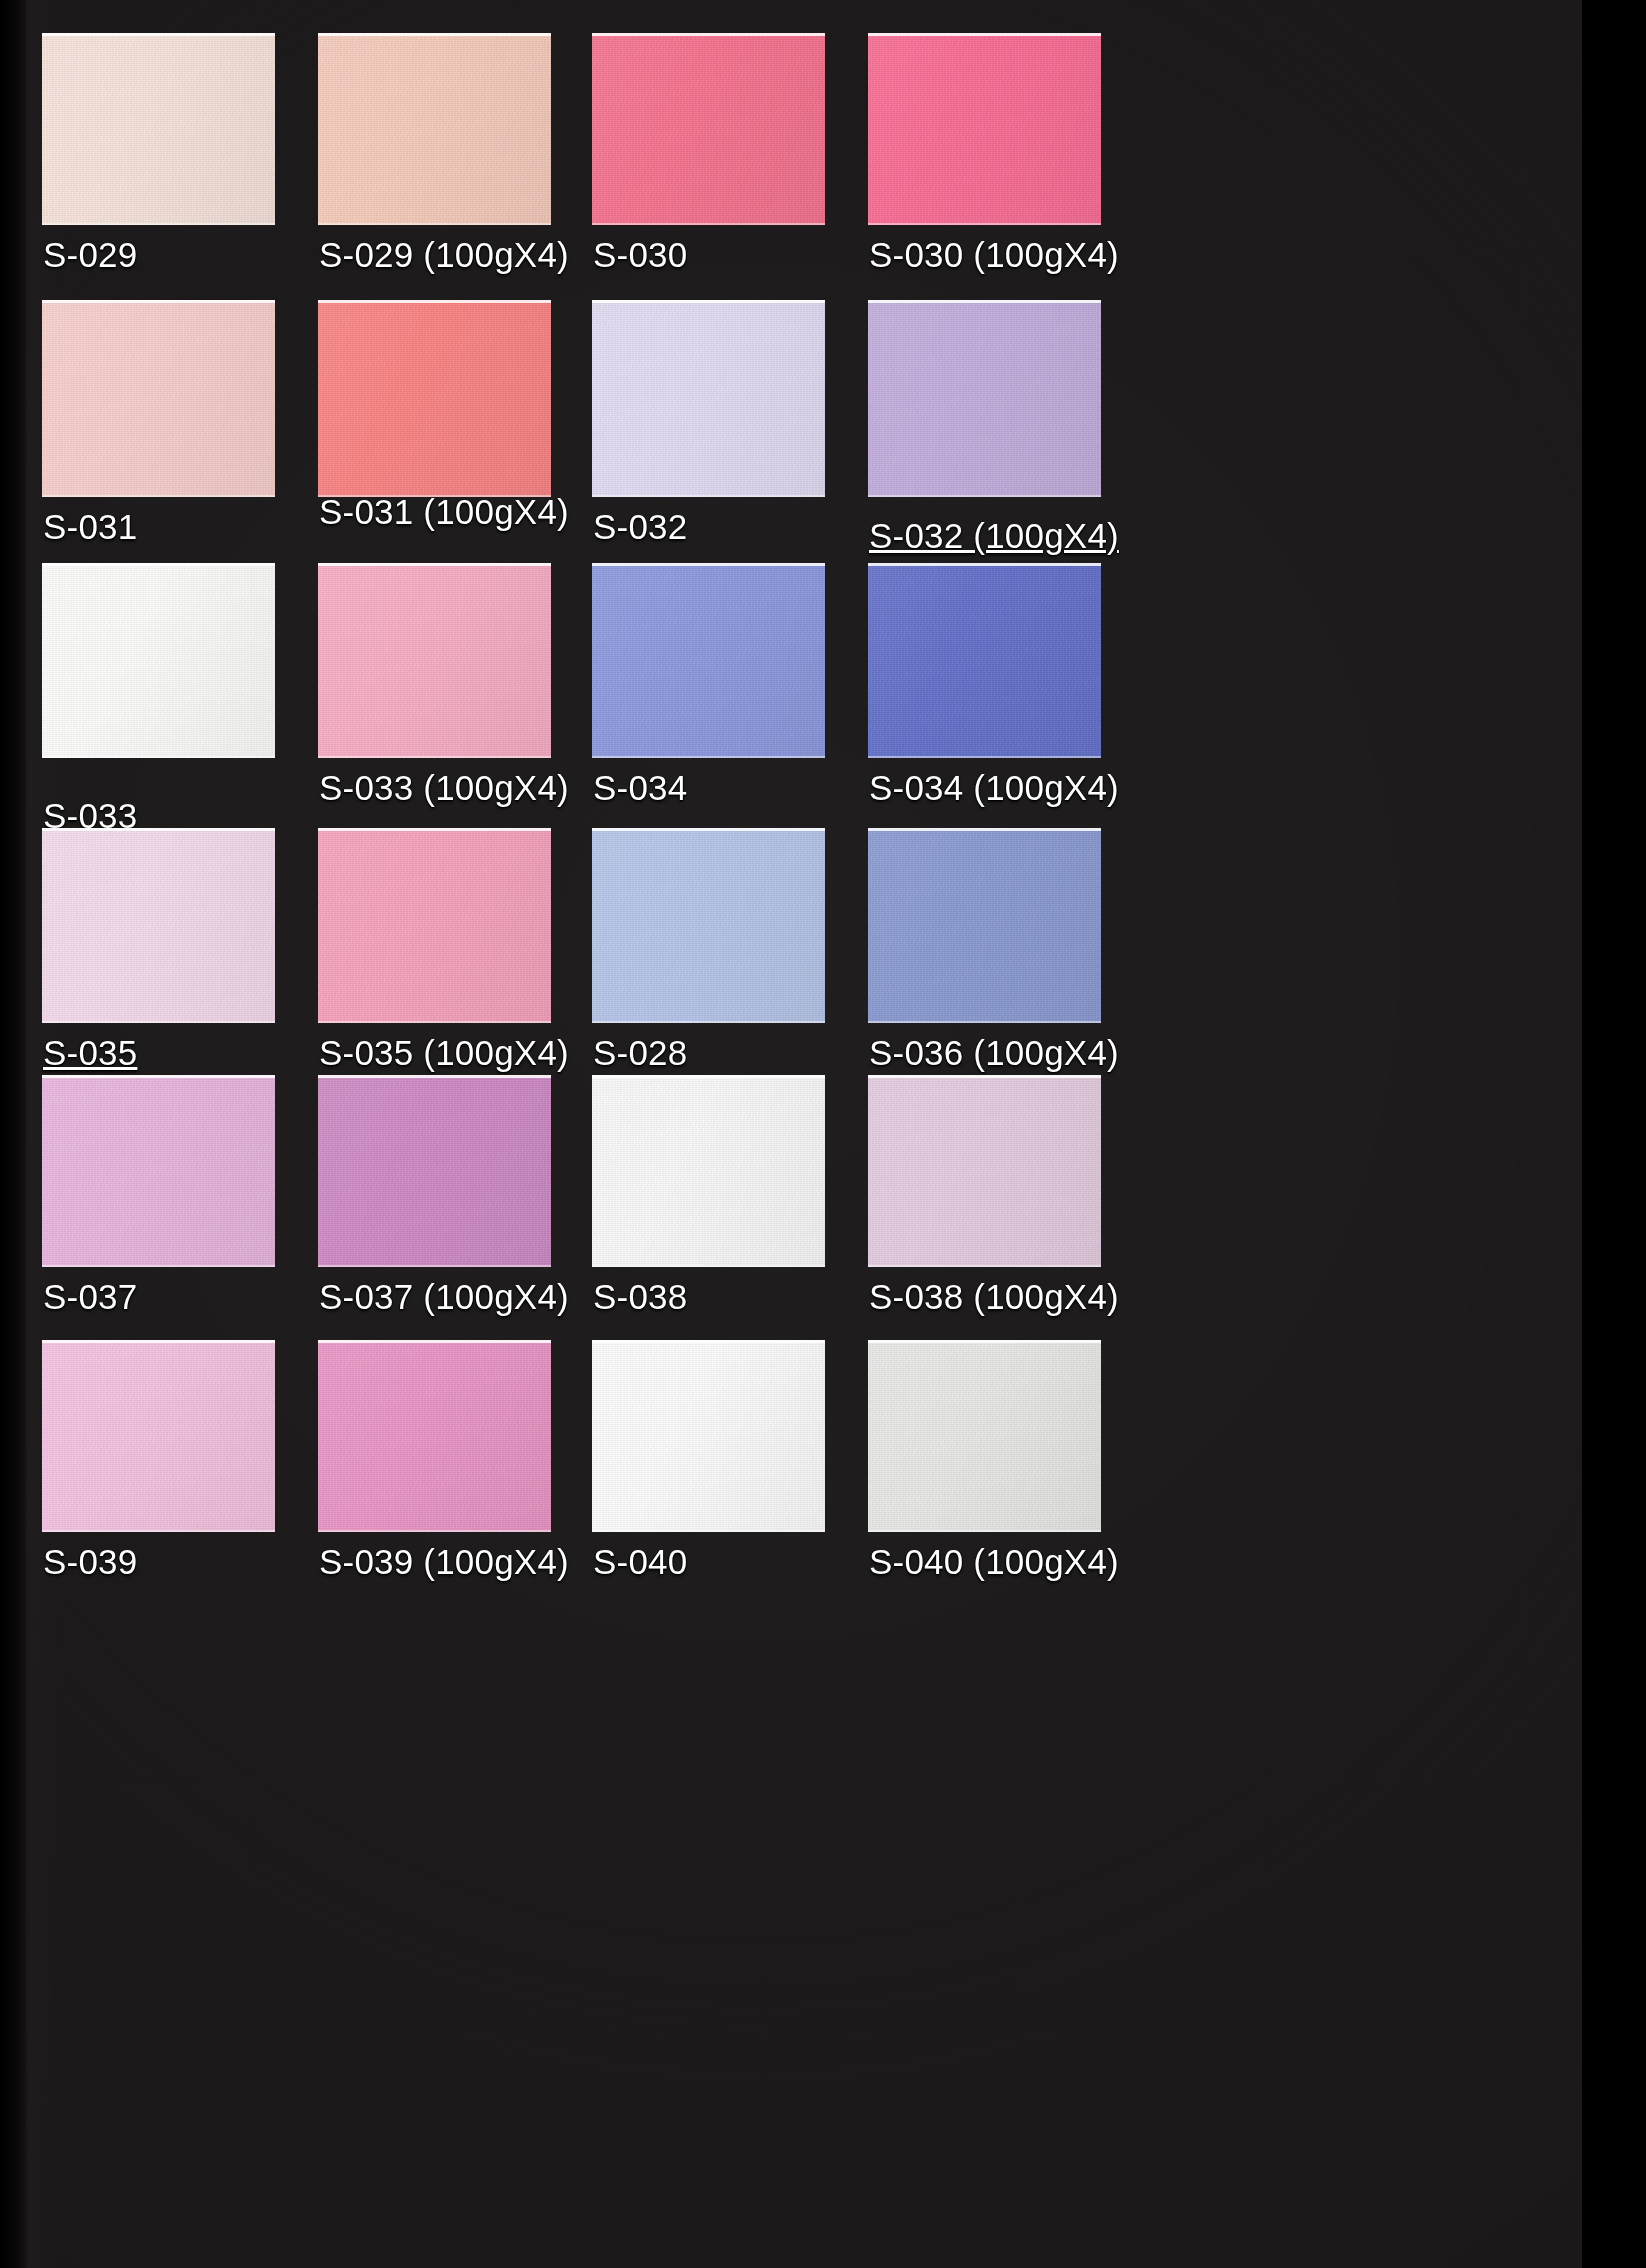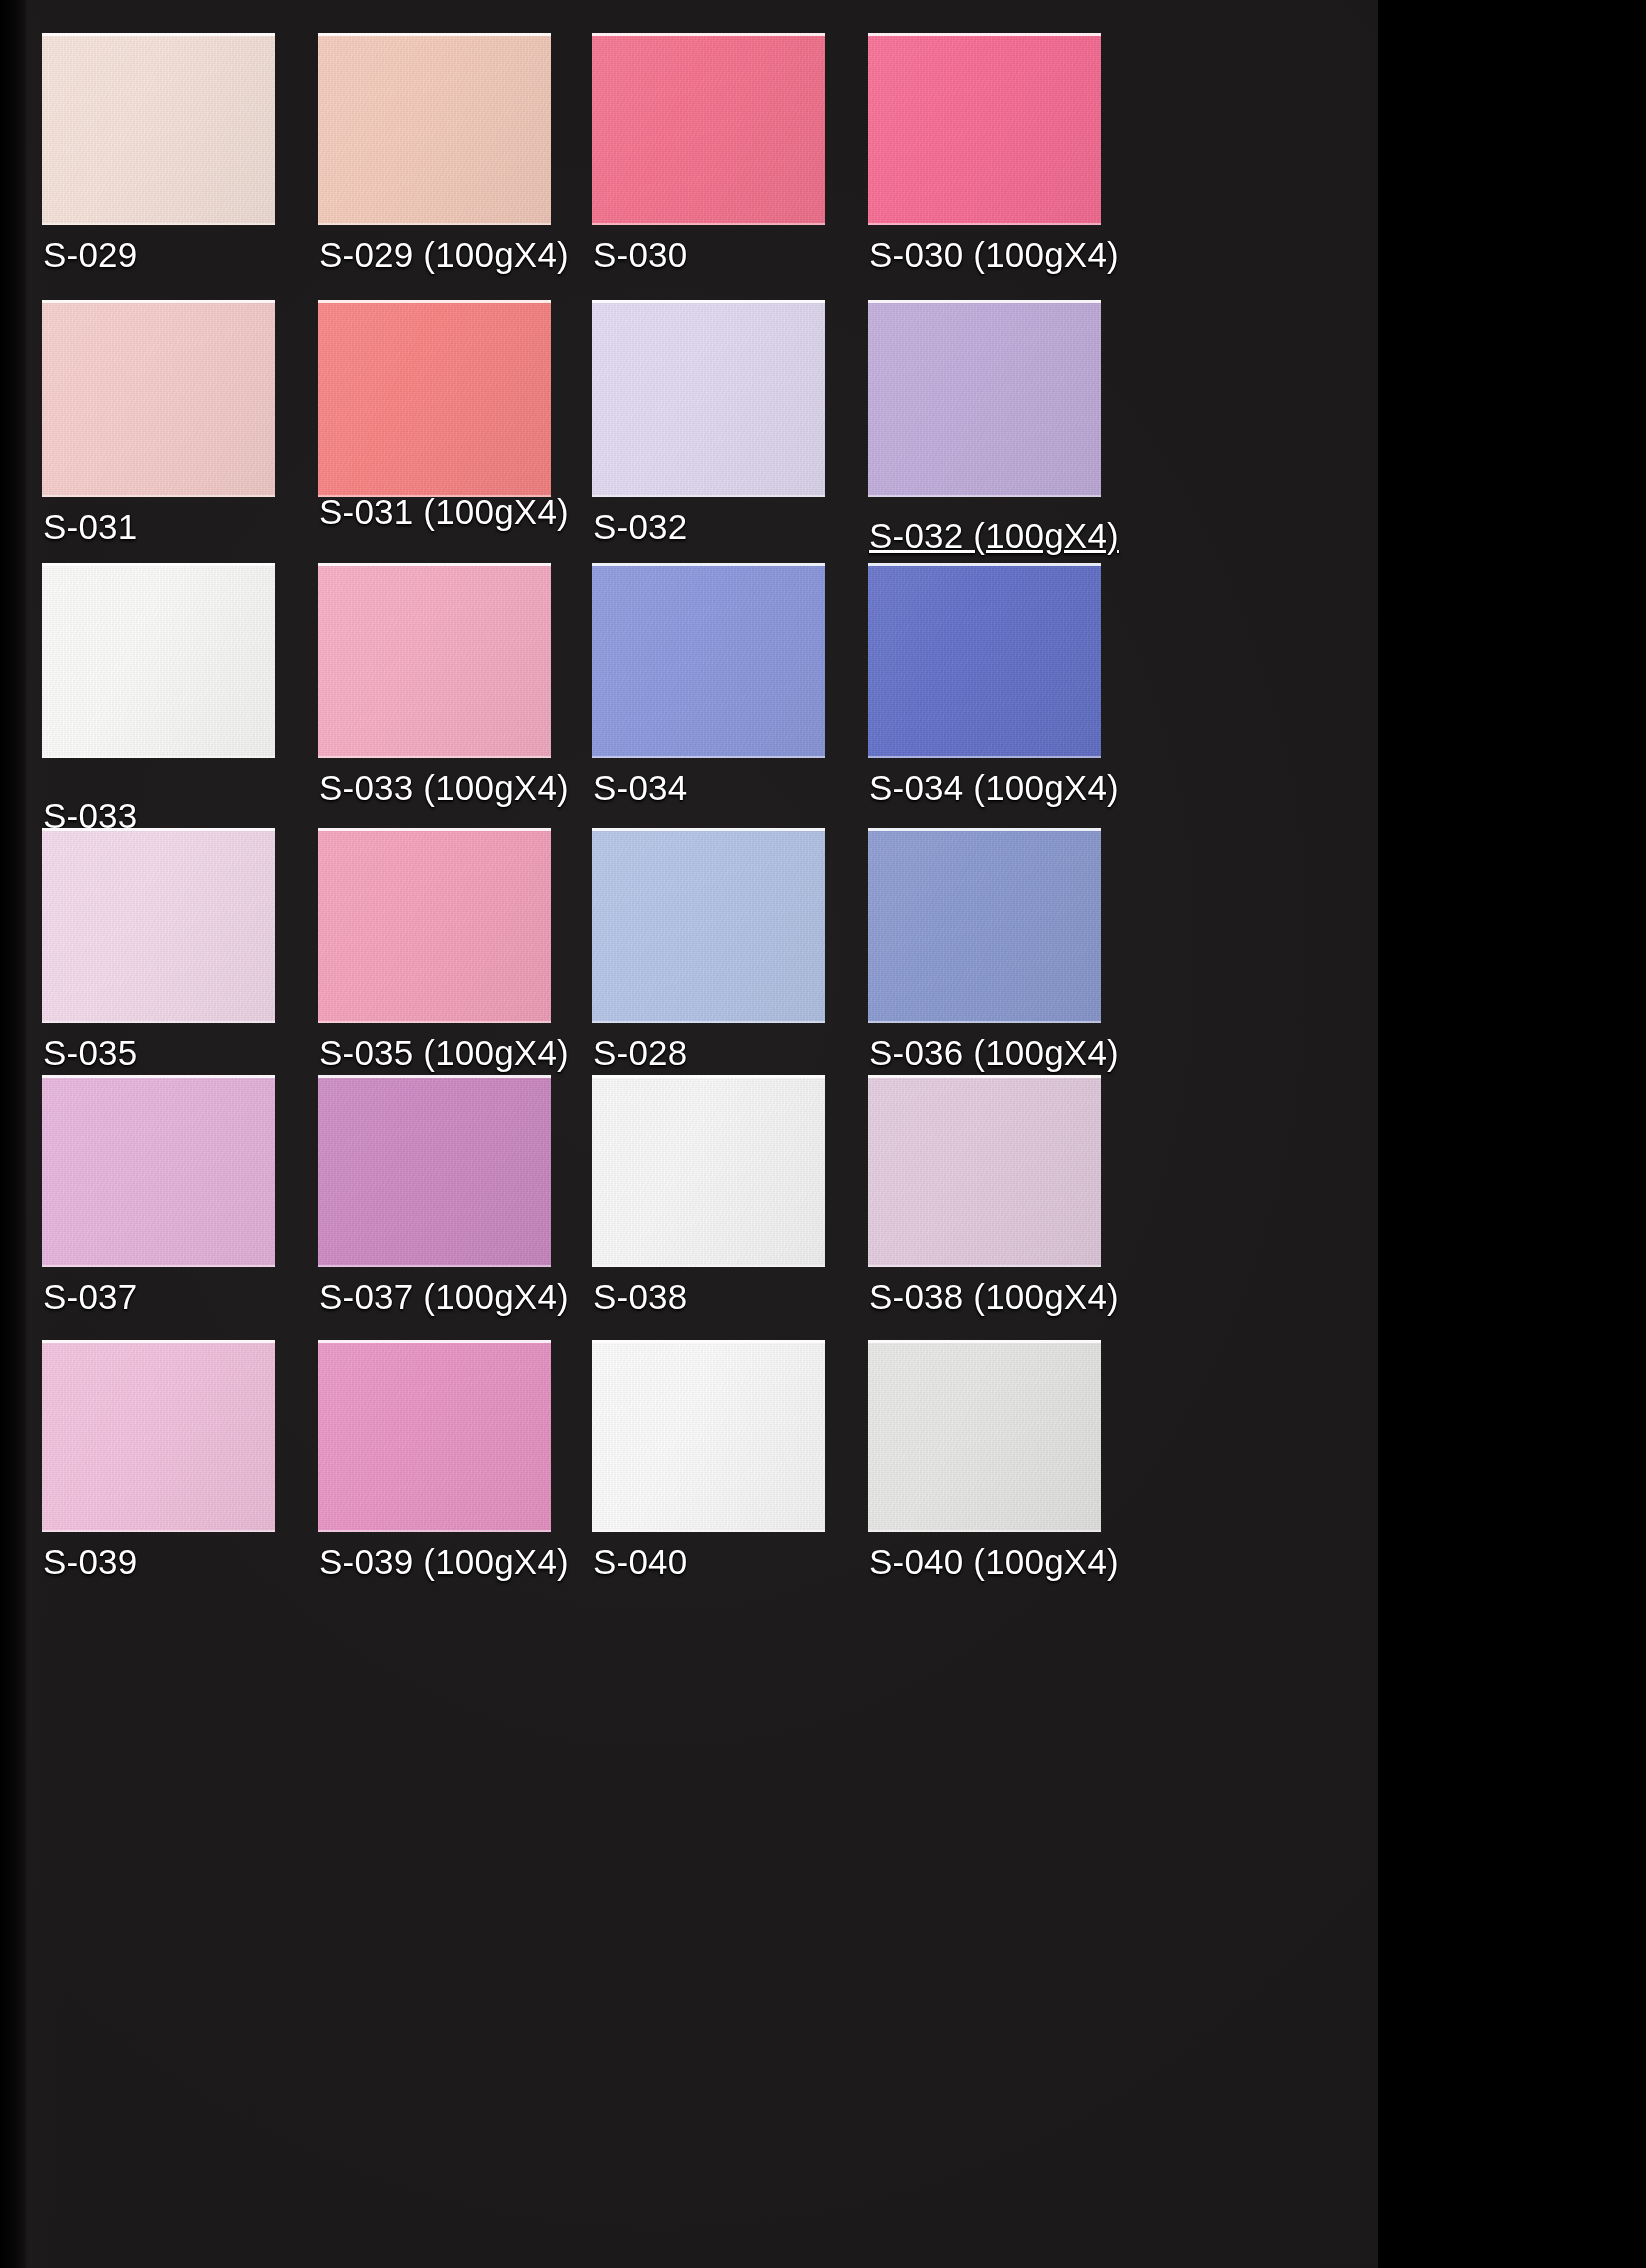--- a/index.html
+++ b/index.html
@@ -11,21 +11,21 @@
   body {
     width: 1646px;
     height: 2268px;
     overflow: hidden;
     font-family: "Liberation Sans", sans-serif;
   }
 
   
   #page {
     position: relative;
-    width: 1378px;
+    width: 1582px;
     height: 2268px;
     background: #1a1718;
     background-image:
       linear-gradient(90deg, #000000 0px, #0d0c0c 14px, #1c191a 30px, #1a1718 60px, #1a1718 100%);
     overflow: hidden;
   }
 
   
   #page::after {
     content: "";
@@ -237,21 +237,21 @@
         </div>
         <div class="label" style="top: 205px;">S-034 (100gX4)</div>
       </div>
       <div class="cell" style="left: 42px; top: 828px; width: 233px;">
         <div class="swatch" title="S-035" style="background: rgb(245, 220, 237); height: 195px;">
           <div class="paper"></div>
           <div class="shade"></div>
           <div class="deckle-top"></div>
           <div class="deckle-bottom"></div>
         </div>
-        <div class="label" style="top: 205px;">S-035</div>
+        <div class="label" style="top: 205px; text-decoration: underline;">S-035</div>
       </div>
       <div class="cell" style="left: 318px; top: 828px; width: 233px;">
         <div class="swatch" title="S-035 (100gX4)" style="background: rgb(247, 163, 189); height: 195px;">
           <div class="paper"></div>
           <div class="shade"></div>
           <div class="deckle-top"></div>
           <div class="deckle-bottom"></div>
         </div>
         <div class="label" style="top: 205px;">S-035 (100gX4)</div>
       </div>

